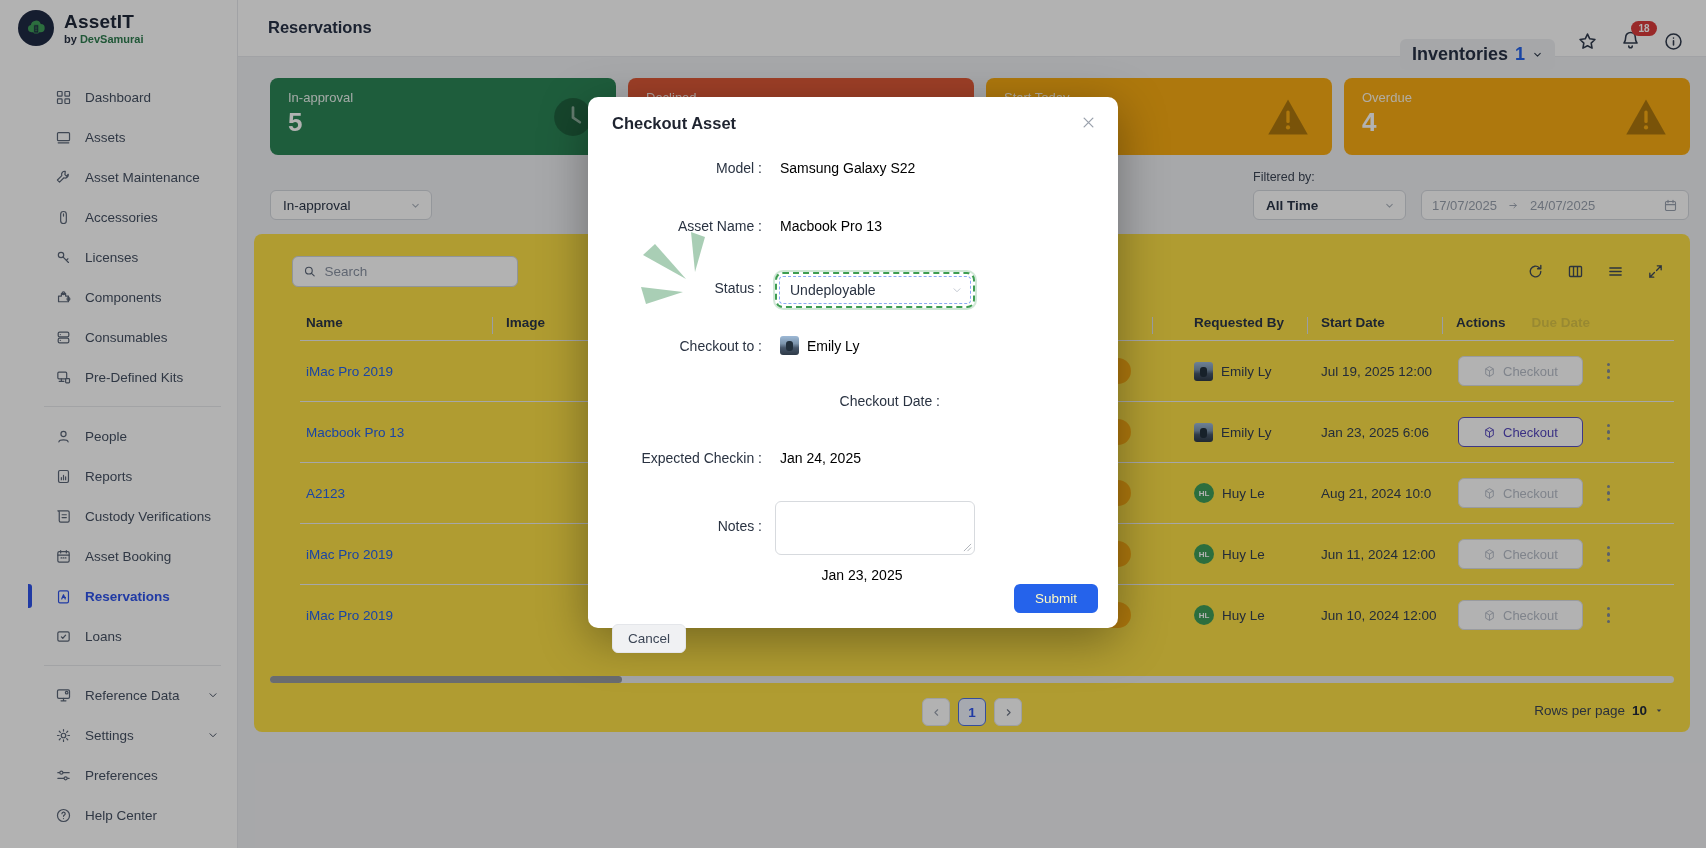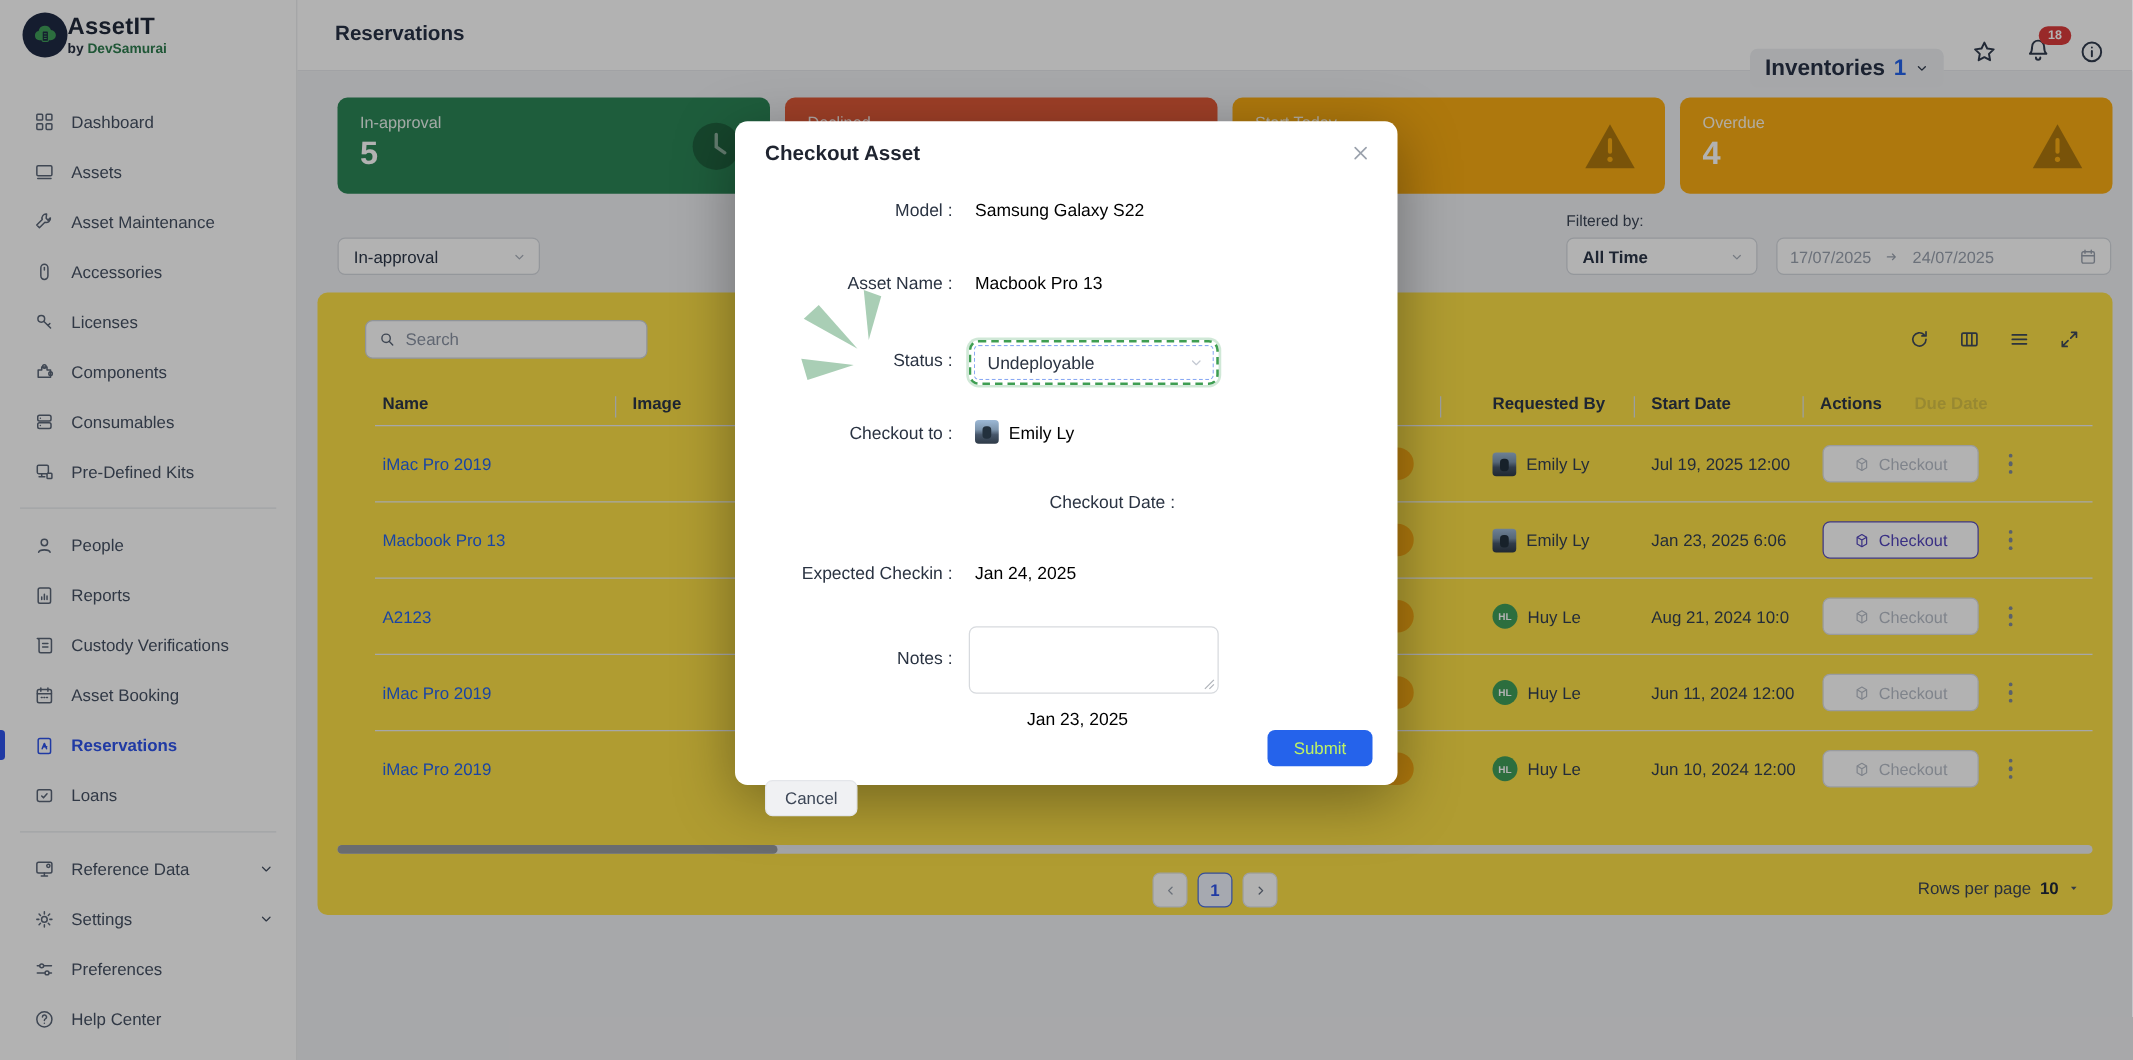--- a/index.html
+++ b/index.html
@@ -1,26 +1,26 @@
 <!DOCTYPE html>
 <html><head>
 <meta charset="utf-8">
 <style>
   * { margin:0; padding:0; box-sizing:border-box; }
   body { background:#d8dadd; font-family:"Liberation Sans", sans-serif; }
   .stage { position:relative; width:1706px; height:848px; overflow:hidden; background:#f0f1f4; }
 
   
   .sidebar { position:absolute; left:0; top:0; width:238px; height:848px; background:#ffffff; border-right:1px solid #e7e9ec; z-index:1; }
-  .brand { position:absolute; left:18px; top:10px; display:flex; align-items:center; }
+  .brand { position:absolute; left:18px; top:10px; display:flex; align-items:center; gap:10px; }
   .brand-logo { width:36px; height:36px; border-radius:50%; background:#1f2a44; display:flex; align-items:center; justify-content:center; }
   .brand-text .bn { font-size:19px; font-weight:bold; color:#20293a; letter-spacing:.2px; }
   .brand-sub { font-size:11px; font-weight:bold; color:#273042; }
   .brand-sub .green { color:#2e7d4f; }
-  .nav { position:absolute; top:77px; left:0; right:0; }
+  .nav { position:absolute; top:77px; left:0; right:0;padding-left:28px; }
   .si { position:relative; display:flex; align-items:center; gap:13px; height:40px; padding:0 18px 0 27px; color:#465163; font-size:13.5px; cursor:pointer; }
   .si .icn { color:#5b6678; }
   .si.active { color:#2f54eb; font-weight:bold; }
   .si.active .icn { color:#2f54eb; }
   .si.active::before { content:""; position:absolute; left:0; top:8px; bottom:8px; width:3.5px; background:#2f54eb; border-radius:0 3px 3px 0; }
   .si .chev { margin-left:auto; color:#465163; }
   .nav-div { height:1px; background:#e8eaed; margin:9px 16px; }
   .icn { width:17px; height:17px; flex:0 0 17px; }
 
   
@@ -95,21 +95,21 @@
   .mlabel { width:174px; text-align:right; font-size:14px; color:#2a3342; flex:0 0 174px; }
   .mlabel::after { content:" :"; }
   .mval { margin-left:18px; font-size:14px; color:#000000; display:flex; align-items:center; gap:8px; }
   .status-select { position:absolute; left:187px; top:175px; width:200px; height:36px; border:2px dashed #3e9e52; outline:1.5px dashed #8aa9f3; outline-offset:-5px; border-radius:8px; background:#fff; display:flex; align-items:center; justify-content:space-between; padding:0 10px 0 13px; font-size:14px; color:#2a3342; cursor:pointer; box-shadow:0 0 0 2px rgba(120,190,140,.35); }
   .status-select .sc { color:#c4c9d2; }
   .sparkle { position:absolute; left:50px; top:133px; }
   .notes-wrap { position:absolute; left:187px; top:404px; width:200px; height:54px; }
   .notes-wrap textarea { width:100%; height:100%; border:1px solid #d7dade; border-radius:6px; resize:none; font-family:"Liberation Sans",sans-serif; font-size:13px; padding:6px 8px; color:#2a3342; outline:none; }
   .grip { position:absolute; right:3px; bottom:3px; color:#b6bac0; }
   .m-cancel { position:absolute; left:24px; top:487px; height:29px; padding:0 15px; background:#f0f1f3; border:1px solid #e4e6ea; border-radius:6px; font-size:13.5px; color:#3c4656; cursor:pointer; display:flex; align-items:center;margin-top:40px; }
-  .m-submit { position:absolute; right:20px; top:487px; height:29px; padding:0 21px; background:#2563eb; border:none; border-radius:6px; font-size:13.5px; color:#bef264; cursor:pointer; display:flex; align-items:center; }
+  .m-submit { position:absolute; right:20px; top:487px; height:29px; padding:0 21px; background:#2563eb; border:none; border-radius:6px; font-size:13.5px; color:#fef9c3; cursor:pointer; display:flex; align-items:center; }
 </style>
 </head>
 <body>
 
 <div class="stage">
 
   <div class="sidebar">
     <div class="brand">
       <div class="brand-logo">
         <svg width="22" height="22" viewBox="0 0 24 24">

